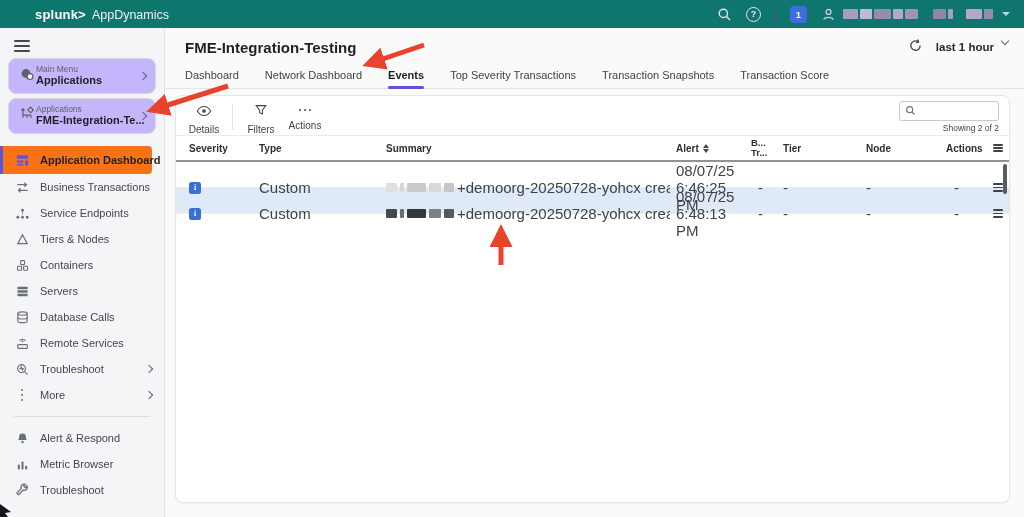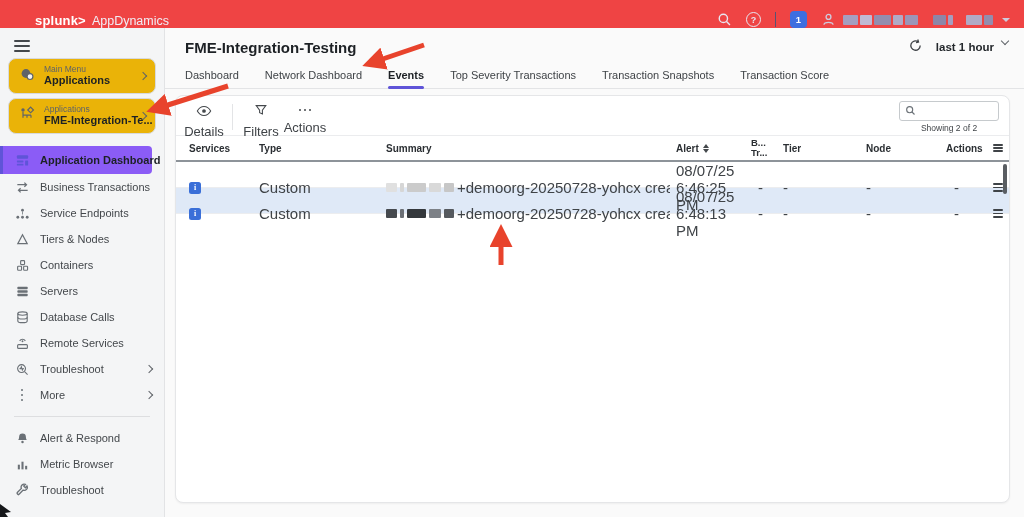--- a/index.html
+++ b/index.html
@@ -8,21 +8,21 @@
     position: relative;
     font-family: "Liberation Sans", "DejaVu Sans", sans-serif;
     background: #fafafa;
     overflow: hidden;
     color: #3f4347;
   }
 
   
   .topbar {
     position: absolute; left:0; top:0; width:1024px; height:28px;
-    background:#ef4444; display:flex; align-items:flex-end; padding:0 14px;
+    background:#0f766e; display:flex; align-items:center; padding:0 14px;
   }
   .brand { margin-left:21px; display:flex; align-items:baseline; }
   .brand-bold { color:#fff; font-weight:700; font-size:13px; letter-spacing:.2px; }
   .brand-rest { color:#f0eef6; font-weight:400; font-size:12.5px; margin-left:6px; }
   .topbar-right { margin-left:auto; display:flex; align-items:center; gap:14px; }
   .tb-icon { display:flex; align-items:center; justify-content:center; }
   .help-circle { width:15px; height:15px; border:1.4px solid #e8e6f0; border-radius:50%;
     display:flex; align-items:center; justify-content:center; }
   .help-circle::after { content:"?"; color:#e8e6f0; font-size:9px; font-weight:700; }
   .tb-divider { width:1px; height:15px; background:#575273; }
@@ -35,36 +35,36 @@
   .caret-down { width:0; height:0; border-left:4px solid transparent;
     border-right:4px solid transparent; border-top:4px solid #cfcbdd; margin-left:2px; }
 
   
   .sidebar {
     position:absolute; left:0; top:28px; width:165px; bottom:0;
     background:#f4f5f6; border-right:1px solid #e2e3e5; padding-top:8px;
   }
   .hamburger { width:16px; margin:4px 0 6px 14px; display:flex; flex-direction:column; gap:3px; cursor:pointer; }
   .hamburger i { display:block; height:2px; background:#44484c; border-radius:1px; }
-  .side-card { margin:4px 8px; background:#eab308; border:1px solid #d8dadd; border-radius:8px;
-    min-height:36px; display:flex; align-items:center; padding:4px 9px; gap:8px; }
+  .side-card { margin:4px 8px; background:#c4b5fd; border:1px solid #d8dadd; border-radius:8px;
+    min-height:36px; display:flex; align-items:center; padding:4px 9px; }
   .card-texts { display:flex; flex-direction:column; line-height:1.25; min-width:0; }
   .card-eyebrow { font-size:8.5px; color:#5f6368; }
   .card-value { font-size:11px; font-weight:700; color:#1d2125; white-space:nowrap; }
   .chev { width:6px; height:6px; border-right:1.6px solid #5f6368; border-bottom:1.6px solid #5f6368; flex:none; }
   .chev.right { transform:rotate(-45deg); }
   .chev.down  { transform:rotate(45deg); margin-top:-3px; }
   .card-chev { margin-left:auto; }
 
   .nav { margin-top:12px; }
   .nav-item { display:flex; align-items:center; height:26px; padding:0 12px 0 14px;
     gap:10px; cursor:pointer; }
   .nav-item .nicon { width:16px; display:flex; justify-content:center; color:#6a7076; flex:none; }
   .nav-item .nlabel { font-size:11px; color:#43474b; white-space:nowrap; }
-  .nav-item.active { background:#8b5cf6; border-left:3px solid #5f54d8; padding-left:11px;
+  .nav-item.active { background:#f97316; border-left:3px solid #5f54d8; padding-left:11px;
     margin-right:12px; border-radius:0 4px 4px 0; height:28px; }
   .nav-item.active .nlabel { font-weight:700; color:#1d2125; }
   .nav-chev { margin-left:auto; }
   .side-divider { height:1px; background:#dddee0; margin:8px 14px; }
   .dots-v { display:flex; flex-direction:column; gap:2.5px; }
   .dots-v i { width:2.5px; height:2.5px; border-radius:50%; background:#6a7076; }
 
   
   .content { position:absolute; left:165px; top:28px; right:0; bottom:0; background:#fafafa; }
   .content-header { height:34px; display:flex; align-items:center; padding:4px 16px 0 20px; }
@@ -80,25 +80,25 @@
   .tab.active::after { content:""; position:absolute; left:0; right:0; bottom:-1px; height:3px;
     background:#5f54d8; border-radius:2px; }
 
   .panel { position:absolute; left:10px; right:14px; top:67px; bottom:14px; background:#fff;
     border:1px solid #e5e6e8; border-radius:8px; box-shadow:0 1px 2px rgba(0,0,0,.05); }
 
   .panel-toolbar { height:40px; display:flex; align-items:flex-start; padding:5px 10px 0 6px;
     border-bottom:1px solid #ebecee; }
   .tool-btn { width:44px; display:flex; flex-direction:column; align-items:center; gap:3px;
     padding-top:2px; cursor:pointer; }
-  .tool-btn .tlabel { font-size:13px; color:#3f4347; }
+  .tool-btn .tlabel { font-size:10px; color:#3f4347; }
   .tool-divider { width:1px; height:26px; background:#e3e4e6; margin:3px 6px 0; }
   .dots-h { display:flex; gap:2.5px; height:14px; align-items:center; }
   .dots-h i { width:2.5px; height:2.5px; border-radius:50%; background:#44484c; }
-  .toolbar-right { margin-left:auto; display:flex; flex-direction:column; align-items:center; gap:2px; }
+  .toolbar-right { margin-left:auto; display:flex; flex-direction:column; align-items:flex-end; gap:2px; }
   .search-box { width:100px; height:20px; border:1px solid #c6cacd; border-radius:3px;
     background:#fff; display:flex; align-items:center; padding:0 5px; gap:4px; }
   .search-box input { border:none; outline:none; width:100%; font-size:10px;
     font-family:"Liberation Sans","DejaVu Sans",sans-serif; background:transparent; }
   .showing { font-size:8.5px; color:#3f4347; }
 
   .tgrid { display:grid; grid-template-columns:83px 127px 290px 75px 25px 90px 80px 40px 1fr; align-items:center; }
   .thead { height:26px; border-bottom:2px solid #8d9399; font-size:10px; font-weight:700; color:#2b2f33; }
   .cell-first { padding-left:13px; }
   .th-time { display:flex; align-items:center; gap:4px; }
@@ -429,21 +429,21 @@
                 <line x1="10.2" y1="10.2" x2="13.8" y2="13.8"></line>
             </svg>
           </span>
           <input type="text" style="">
         </div>
         <span class="showing">Showing 2 of 2</span>
       </div>
     </div>
 
     <div class="tgrid thead">
-      <span class="cell-first">Services</span>
+      <span class="cell-first">Severity</span>
       <span>Type</span>
       <span>Summary</span>
       <span class="th-time">
         <span>Alert</span>
         <span class="sort-icon">
             <i class="sort-up"></i>
             <i class="sort-dn"></i>
           </span>
       </span>
       <span class="th-bt">

